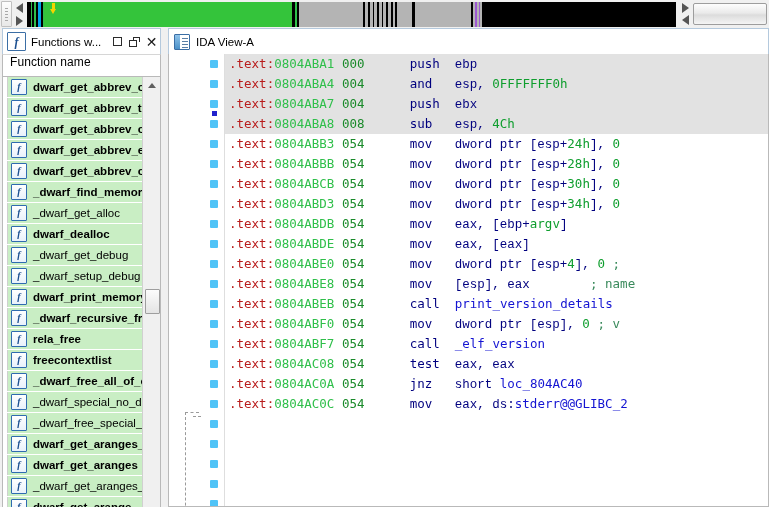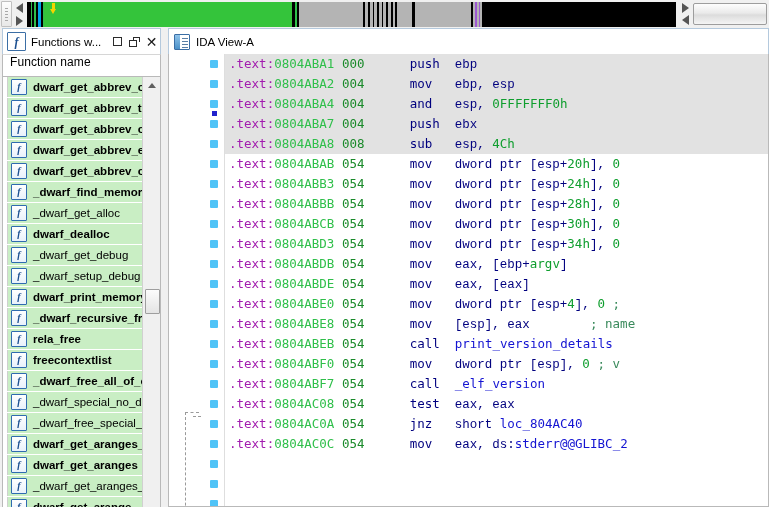--- a/index.html
+++ b/index.html
@@ -206,21 +206,21 @@
     background: #ffffff;
     font-family: "DejaVu Sans Mono", "Liberation Mono", monospace;
     font-size: 12.5px; line-height: 20px;
     border-left: 1px solid #dedede;
     overflow: hidden;
   }
   .code-row {
     position: relative; height: 20px; white-space: pre; padding-left: 4px;
   }
   .code-row.sel { background: #e2e2e2; }
-  .c-seg  { color: #a21caf; }      
+  .c-seg  { color: #b91c1c; }      
   .c-addr { color: #2fbf4a; }      
   .c-off  { color: #1a8a2a; }      
   .c-mn   { color: #00007f; }      
   .c-reg  { color: #00007f; font-family: Liberation Mono, monospace; }      
   .c-num  { color: #0f9e2e; }      
   .c-fn   { color: #1414d2; }      
   .c-cmt  { color: #3a8a5c; }      
 
   
   #graph-arrow {
@@ -481,25 +481,23 @@
           <div class="dot" style="top: 326px;"></div>
           <div class="dot" style="top: 346px;"></div>
           <div class="dot" style="top: 366px;"></div>
           <div class="dot" style="top: 386px;"></div>
           <div class="dot" style="top: 406px;"></div>
           <div class="dot" style="top: 426px;"></div>
           <div class="dot" style="top: 446px;"></div>
         </div>
       <div id="code-area">
           <div class="code-row sel"><span class="c-seg">.text:</span><span class="c-addr">0804ABA1</span><span class="c-off"> 000</span><span class="c-mn">      push  </span><span class="c-reg">ebp</span></div>
-          <div class="code-row sel"><span class="c-seg">.text:</span><span class="c-addr">0804ABA2</span><span class="c-off"> 004</span><span class="c-mn">      mov   </span><span class="c-reg">ebp, esp</span></div>
           <div class="code-row sel"><span class="c-seg">.text:</span><span class="c-addr">0804ABA4</span><span class="c-off"> 004</span><span class="c-mn">      and   </span><span class="c-reg">esp, </span><span class="c-num">0FFFFFFF0h</span></div>
           <div class="code-row sel"><span class="c-seg">.text:</span><span class="c-addr">0804ABA7</span><span class="c-off"> 004</span><span class="c-mn">      push  </span><span class="c-reg">ebx</span></div>
           <div class="code-row sel"><span class="c-seg">.text:</span><span class="c-addr">0804ABA8</span><span class="c-off"> 008</span><span class="c-mn">      sub   </span><span class="c-reg">esp, </span><span class="c-num">4Ch</span></div>
-          <div class="code-row"><span class="c-seg">.text:</span><span class="c-addr">0804ABAB</span><span class="c-off"> 054</span><span class="c-mn">      mov   </span><span class="c-reg">dword ptr [esp+</span><span class="c-num">20h</span><span class="c-reg">], </span><span class="c-num">0</span></div>
           <div class="code-row"><span class="c-seg">.text:</span><span class="c-addr">0804ABB3</span><span class="c-off"> 054</span><span class="c-mn">      mov   </span><span class="c-reg">dword ptr [esp+</span><span class="c-num">24h</span><span class="c-reg">], </span><span class="c-num">0</span></div>
           <div class="code-row"><span class="c-seg">.text:</span><span class="c-addr">0804ABBB</span><span class="c-off"> 054</span><span class="c-mn">      mov   </span><span class="c-reg">dword ptr [esp+</span><span class="c-num">28h</span><span class="c-reg">], </span><span class="c-num">0</span></div>
           <div class="code-row"><span class="c-seg">.text:</span><span class="c-addr">0804ABCB</span><span class="c-off"> 054</span><span class="c-mn">      mov   </span><span class="c-reg">dword ptr [esp+</span><span class="c-num">30h</span><span class="c-reg">], </span><span class="c-num">0</span></div>
           <div class="code-row"><span class="c-seg">.text:</span><span class="c-addr">0804ABD3</span><span class="c-off"> 054</span><span class="c-mn">      mov   </span><span class="c-reg">dword ptr [esp+</span><span class="c-num">34h</span><span class="c-reg">], </span><span class="c-num">0</span></div>
           <div class="code-row"><span class="c-seg">.text:</span><span class="c-addr">0804ABDB</span><span class="c-off"> 054</span><span class="c-mn">      mov   </span><span class="c-reg">eax, [ebp+</span><span class="c-num">argv</span><span class="c-reg">]</span></div>
           <div class="code-row"><span class="c-seg">.text:</span><span class="c-addr">0804ABDE</span><span class="c-off"> 054</span><span class="c-mn">      mov   </span><span class="c-reg">eax, [eax]</span></div>
           <div class="code-row"><span class="c-seg">.text:</span><span class="c-addr">0804ABE0</span><span class="c-off"> 054</span><span class="c-mn">      mov   </span><span class="c-reg">dword ptr [esp+</span><span class="c-num">4</span><span class="c-reg">], </span><span class="c-num">0</span><span class="c-cmt"> ;</span></div>
           <div class="code-row"><span class="c-seg">.text:</span><span class="c-addr">0804ABE8</span><span class="c-off"> 054</span><span class="c-mn">      mov   </span><span class="c-reg">[esp], eax</span><span class="c-cmt">        ; name</span></div>
           <div class="code-row"><span class="c-seg">.text:</span><span class="c-addr">0804ABEB</span><span class="c-off"> 054</span><span class="c-mn">      call  </span><span class="c-fn">print_version_details</span></div>
           <div class="code-row"><span class="c-seg">.text:</span><span class="c-addr">0804ABF0</span><span class="c-off"> 054</span><span class="c-mn">      mov   </span><span class="c-reg">dword ptr [esp], </span><span class="c-num">0</span><span class="c-cmt"> ; v</span></div>

